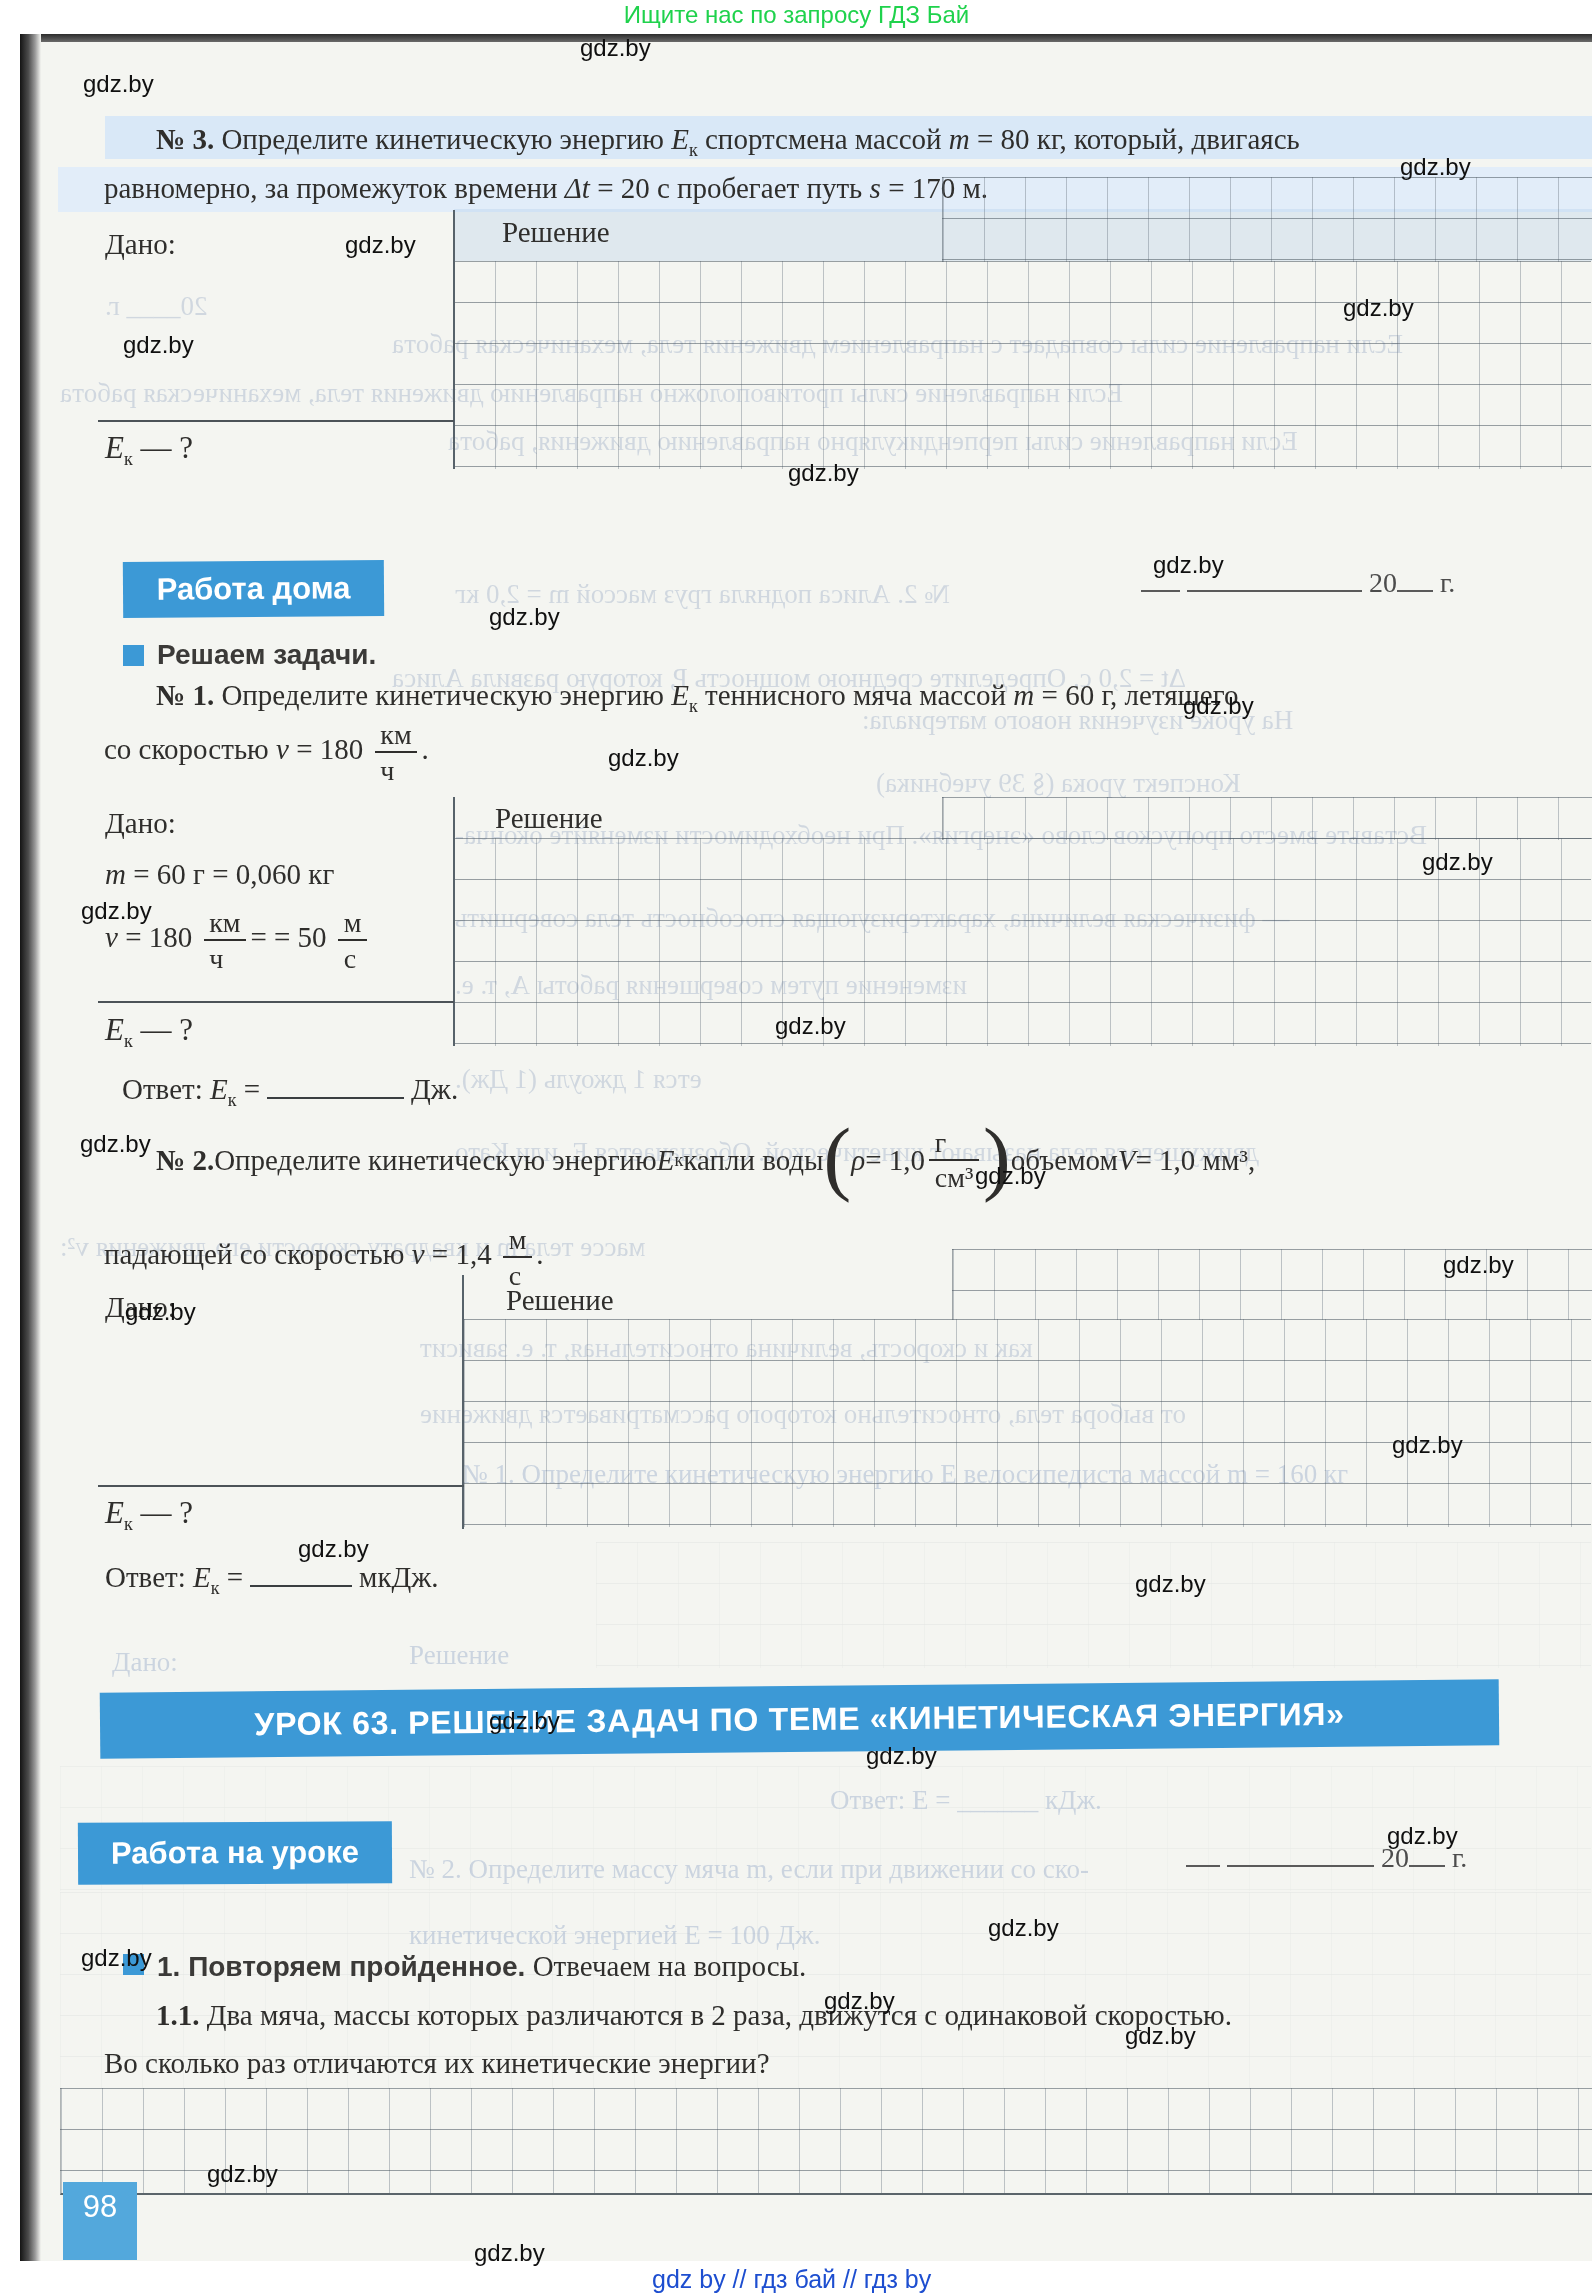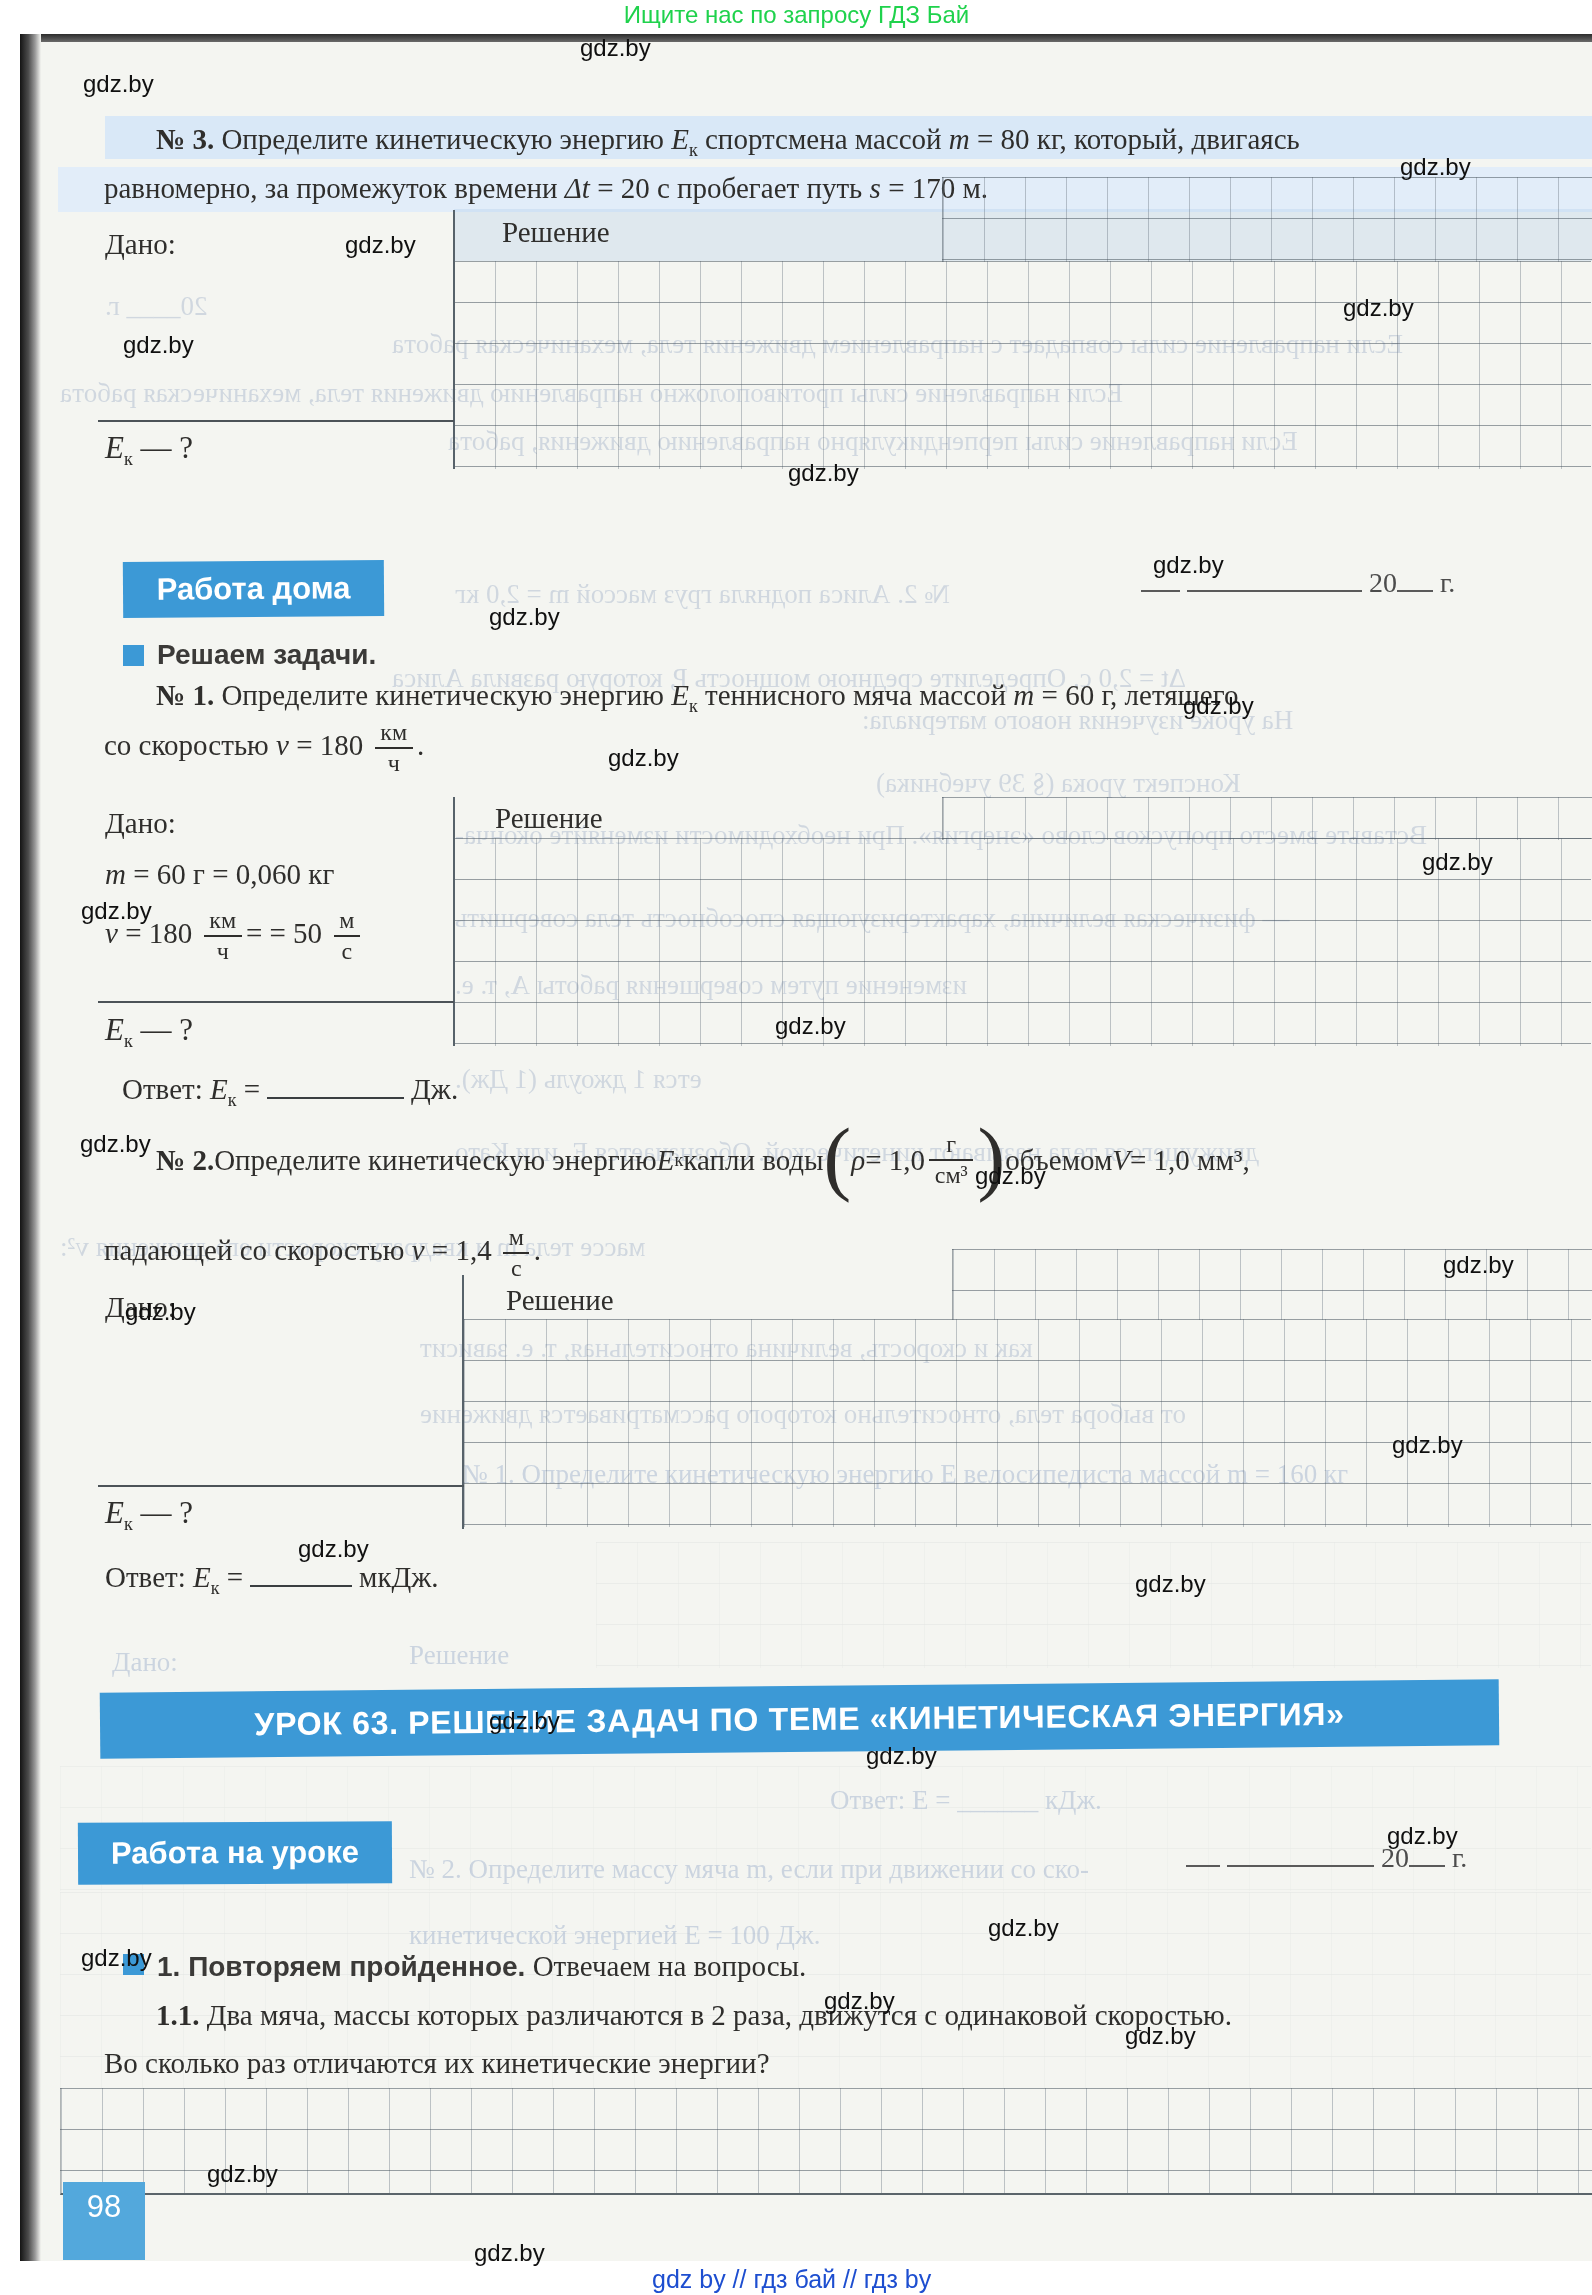--- a/index.html
+++ b/index.html
@@ -22,21 +22,21 @@
           font-family:"Liberation Sans",sans-serif;}
   .bullet{background:#3c99d6;width:21px;height:21px;}
   .wm{position:absolute;font-family:"Liberation Sans",sans-serif;font-size:24px;color:#101010;
       white-space:nowrap;z-index:50;}
   .bt{position:absolute;font-family:"Liberation Serif",serif;color:#7f95b8;opacity:.30;white-space:nowrap;
       font-size:27px;z-index:3;}
   .btm{transform:scaleX(-1);}
   .btp{opacity:.38;color:#8aa0c4;}
   .blank{display:inline-block;border-bottom:2.1px solid #3a3e41;height:28px;vertical-align:baseline;}
   .blankg{display:inline-block;border-bottom:2.1px solid #5a5a5a;height:25px;vertical-align:baseline;}
-  .frac{display:inline-block;text-align:center;vertical-align:middle;font-size:24px;line-height:1.05;margin:0 4.2px;}
+  .frac{display:inline-block;text-align:left;vertical-align:middle;font-size:28px;line-height:1.05;margin:0 4.2px;}
   .frac .n{display:block;padding:0 5.6px 2.1px;}
   .frac .d{display:block;border-top:2.1px solid #2f2e2c;padding:2.1px 5.6px 0;}
   .bigp{font-size:83px;line-height:.8;vertical-align:middle;position:relative;top:-2.8px;font-weight:400;}
   sub{font-size:18px;}
   .lbl{font-size:29px;}
   .ans .blank{margin:0 7px;}
   .z5{z-index:5;}
   .z10{z-index:10;}
 </style>
 </head>
@@ -192,21 +192,21 @@
   <div class="abs z10" style="left:157px;top:1948px;white-space:nowrap;">
     <span class="sans" style="font-size:28px;font-weight:bold;color:#3b3a38;"><span>1.</span> <span>Повторяем пройденное.</span></span><span class="ser t42"> Отвечаем на вопросы.</span>
   </div>
   <div class="abs ser t42 z10" style="left:156px;top:1997px;">
     <b>1.1.</b><span> Два мяча, массы которых различаются в 2 раза, движутся с одинаковой скоростью.</span>
   </div>
   <div class="abs ser t42 z10" style="left:104px;top:2045px;">Во сколько раз отличаются их кинетические энергии?</div>
 
   <div class="abs sq z5" style="left:60px;top:2088px;width:1532px;height:105px;border-bottom:2.1px solid #5a646a;border-left:1.4px solid rgba(74,86,96,.4);"></div>
 
-  <div class="abs z10" style="left:63px;top:2182px;width:82px;height:78px;background:#53a8dc;color:#ffffff;
+  <div class="abs z10" style="left:63px;top:2182px;width:74px;height:78px;background:#53a8dc;color:#ffffff;
               font-family:'Liberation Sans',sans-serif;font-size:31px;display:flex;justify-content:center;padding-top:7px;box-sizing:border-box;">
     <span>98</span>
   </div>
 
   <div class="abs sans z10" style="left:652px;top:2265px;font-size:25px;color:#1d4ed0;white-space:nowrap;">gdz by  //  гдз бай  //  гдз by</div>
 
   <div id="wm-layer">
       <div class="wm" style="left: 580px; top: 34px;">gdz.by</div>
       <div class="wm" style="left: 83px; top: 70px;">gdz.by</div>
       <div class="wm" style="left: 345px; top: 231px;">gdz.by</div>

